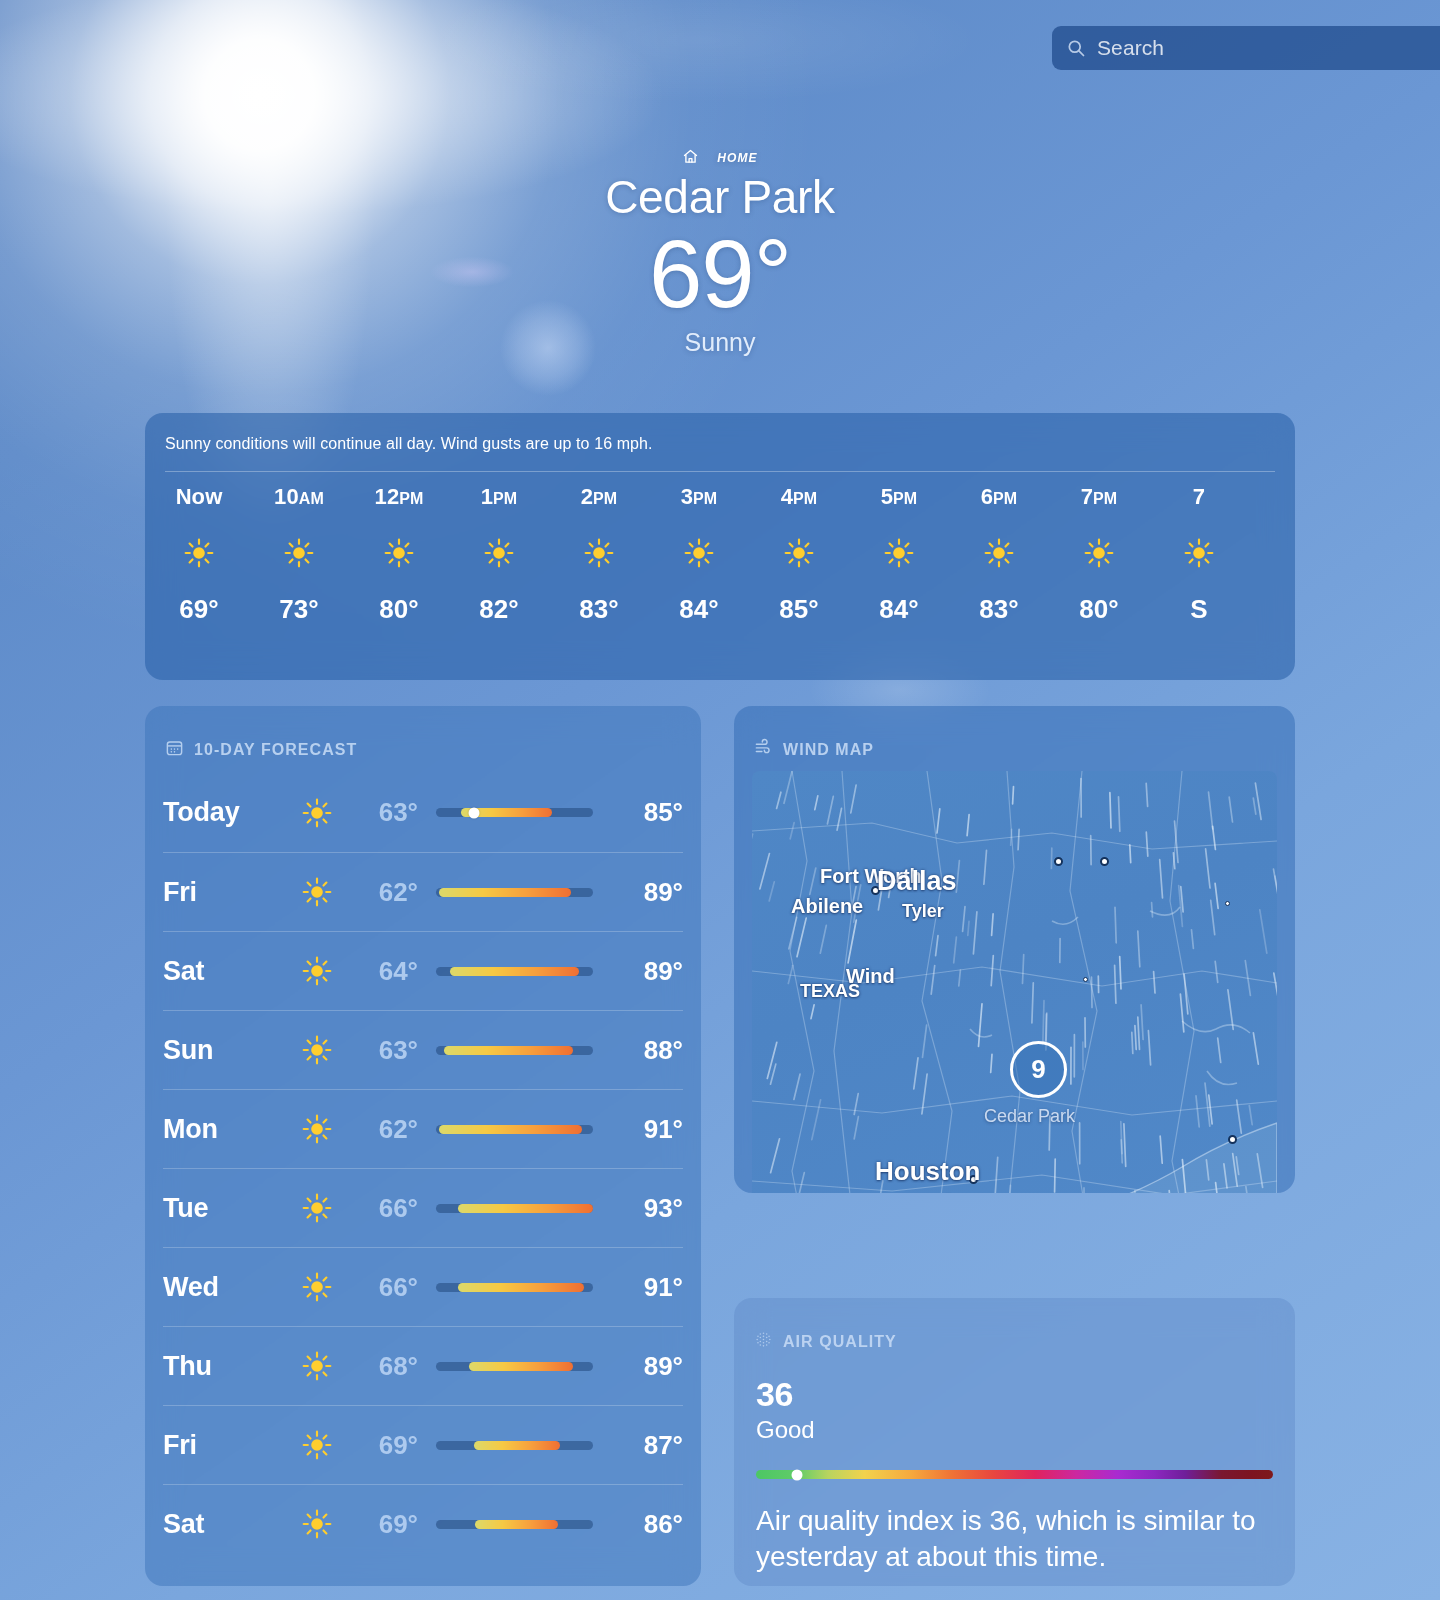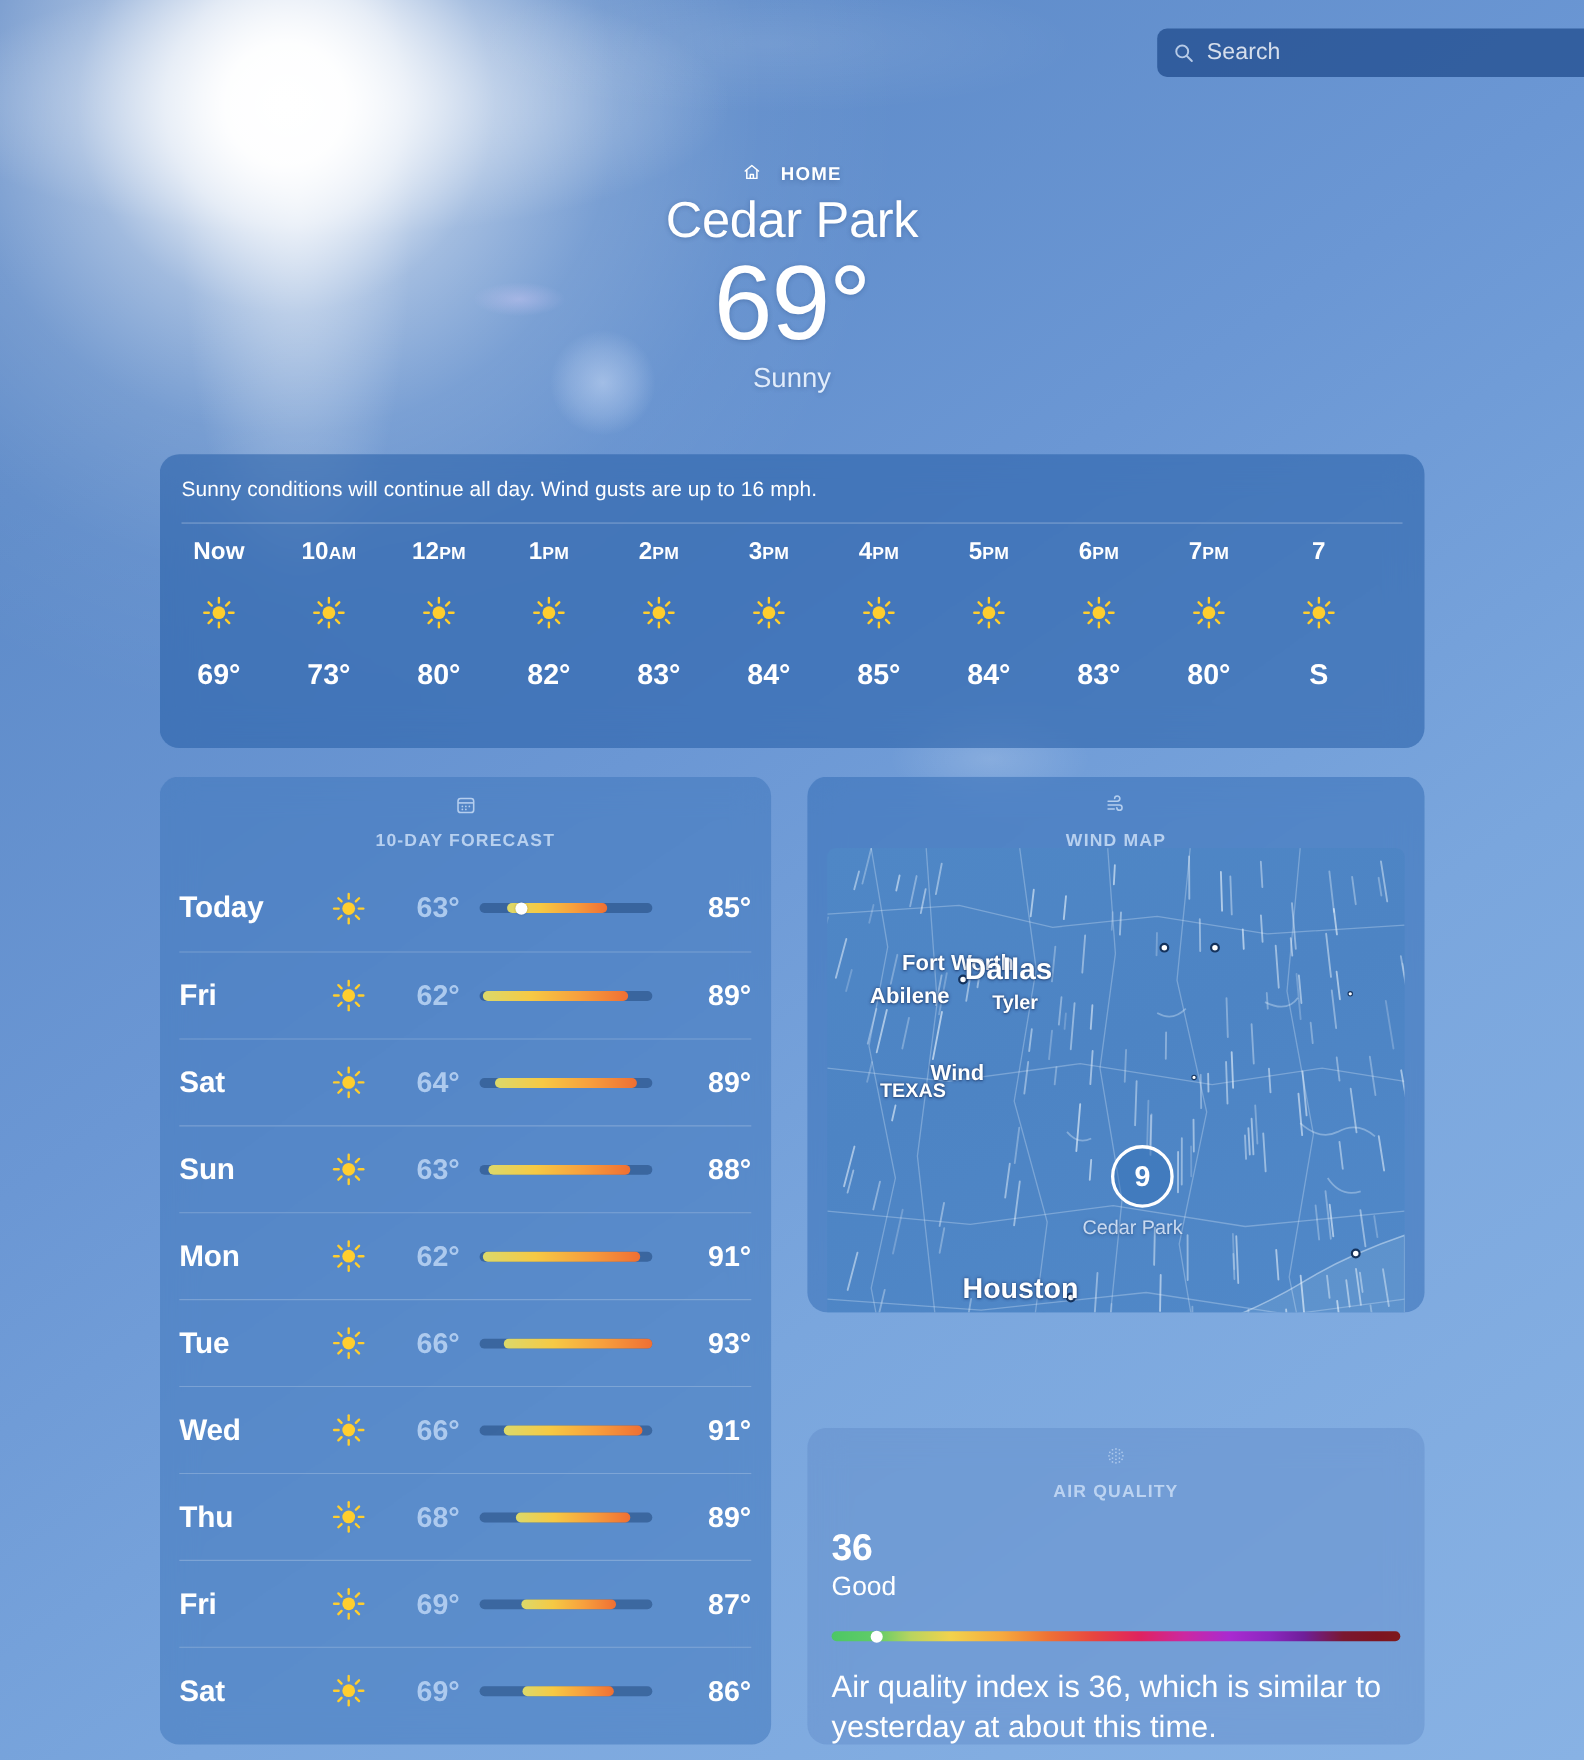--- a/index.html
+++ b/index.html
@@ -64,21 +64,21 @@
     top: 148px;
     left: 0;
     width: 1440px;
     text-align: center;
     color: #fff;
     text-shadow: 0 1px 5px rgba(30,60,110,0.30);
   }
   .hero-home {
     display: flex; align-items: center; justify-content: center;
     gap: 18px;
-    font-size: 17px; font-weight: 600; letter-spacing: 1.1px;
+    font-size: 12px; font-weight: 600; letter-spacing: 1.1px; font-style: italic;
   }
   .hero-home svg { width: 17px; height: 17px; }
   .hero-city {
     font-size: 46px;
     font-weight: 400;
     line-height: 1.12;
     margin-top: 4px;
     letter-spacing: -.3px;
   }
   .hero-temp {
@@ -108,21 +108,21 @@
   
   #hourly {
     left: 145px;
     top: 413px;
     width: 1150px;
     height: 267px;
     background: rgba(36,92,165,0.55);
   }
   .hourly-summary {
     color: #fff;
-    font-size: 19px;
+    font-size: 16px;
     padding: 22px 20px 0 20px;
     letter-spacing: .1px;
     white-space: nowrap;
   }
   .hourly-rule {
     height: 1px;
     background: rgba(255,255,255,0.30);
     margin: 18px 20px 0 20px;
   }
   .hour-row {
@@ -158,26 +158,25 @@
     left: 145px;
     top: 706px;
     width: 556px;
     height: 880px;
     background: rgba(60,116,186,0.50);
   }
   .card-head {
     display: flex;
     align-items: center;
     gap: 10px;
-    padding: 16px 20px 0 20px;
+    padding: 32px 20px 0 20px;
     color: rgba(198,219,245,0.88);
     font-size: 16px;
     font-weight: 600;
     letter-spacing: 1.05px;
-    flex-direction: column;
   }
   .card-head svg { width: 19px; height: 19px; flex: none; opacity: .85; }
   .day-list { padding: 0 18px; margin-top: 12px; }
   .day-row {
     display: flex;
     align-items: center;
     height: 79px;
     border-top: 1px solid rgba(255,255,255,0.22);
     color: #fff;
   }

